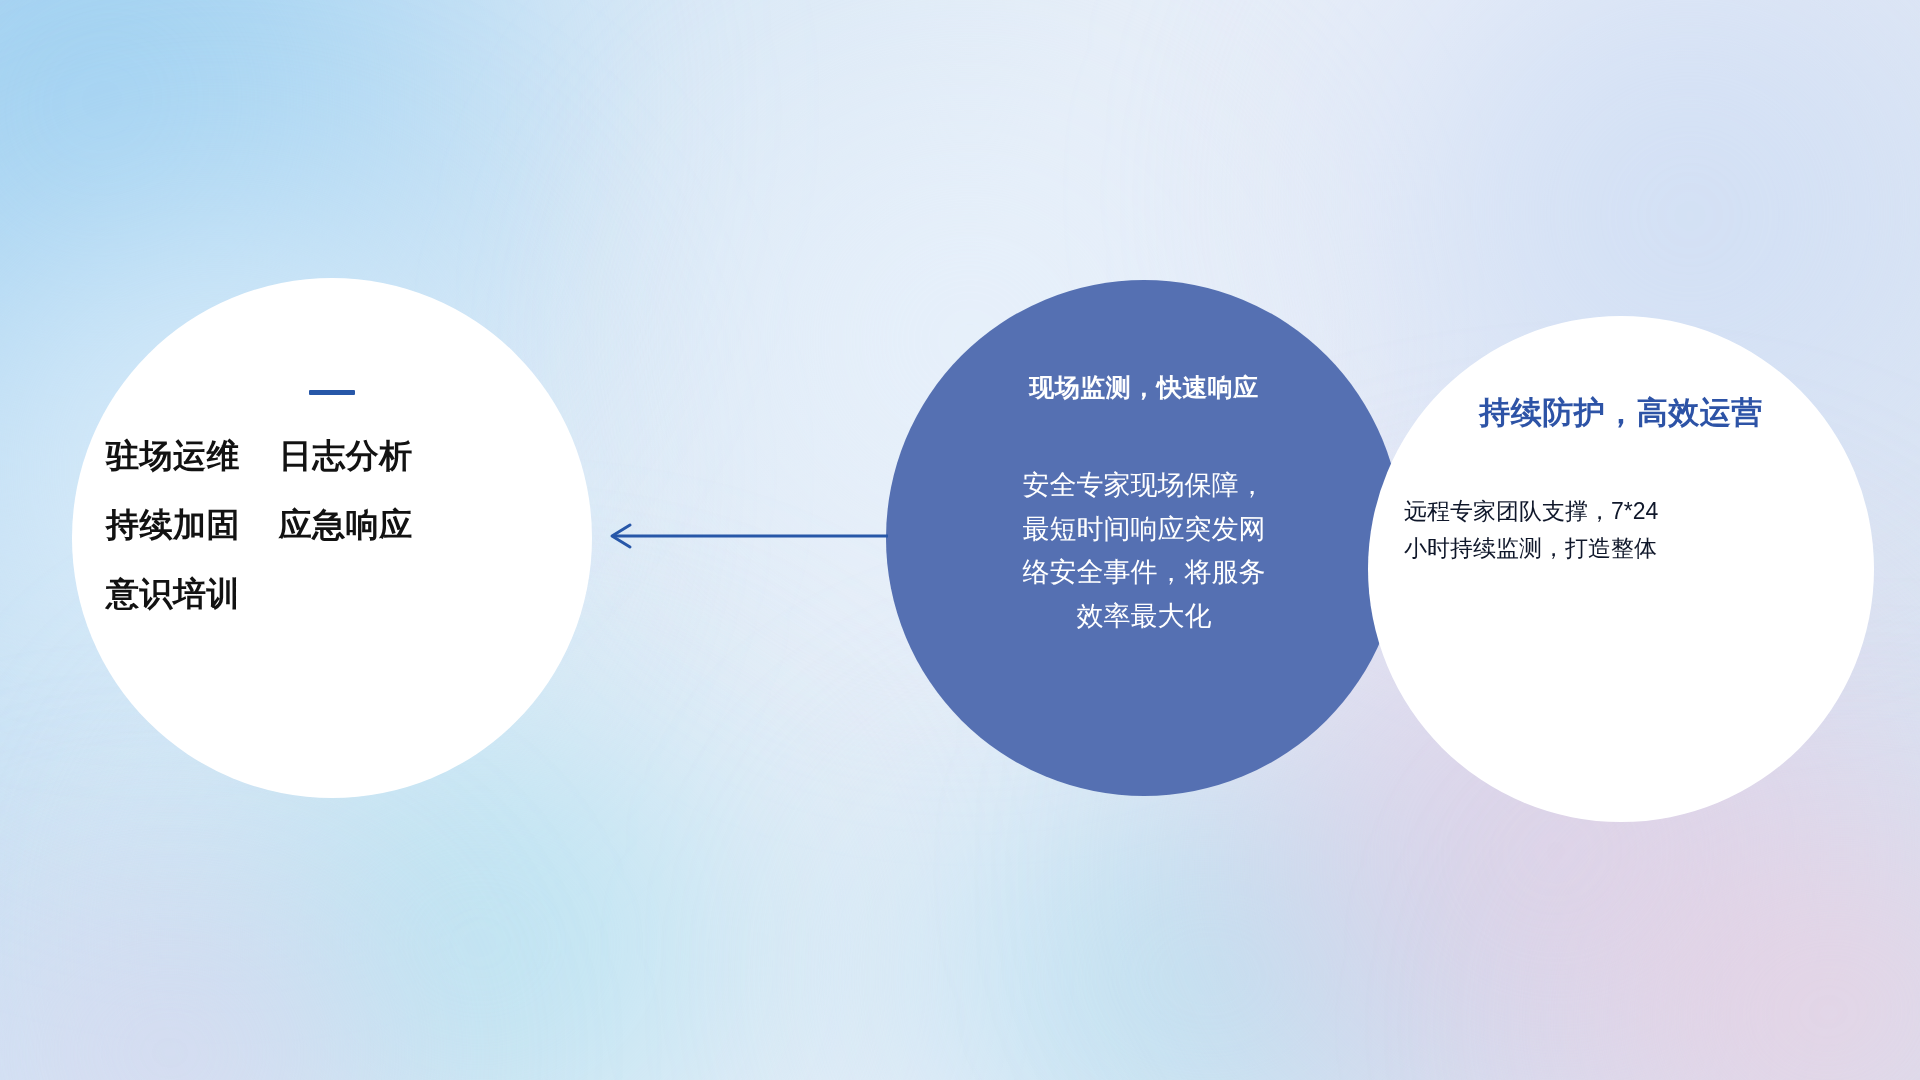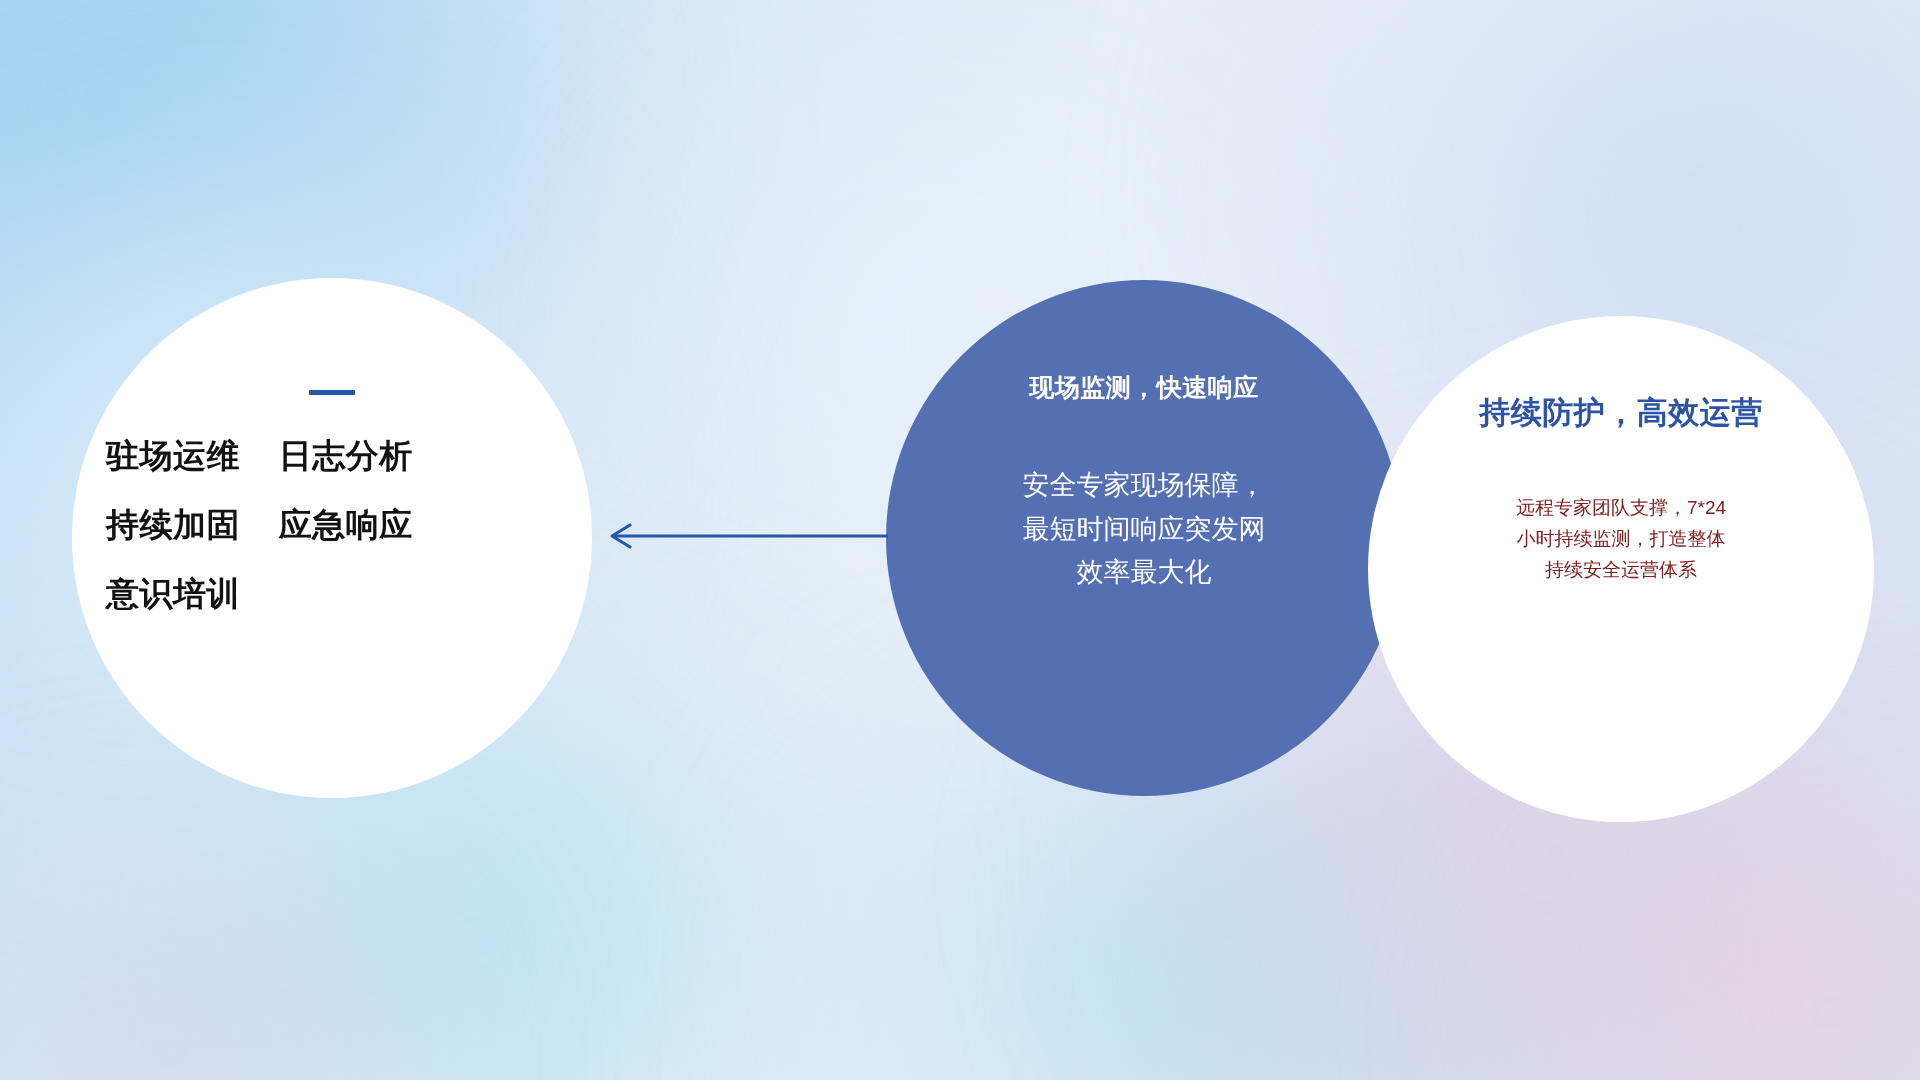--- a/index.html
+++ b/index.html
@@ -179,25 +179,25 @@
   .right-title {
     color: #2d53a6;
     font-weight: bold;
     font-size: 31px;
     line-height: 1.2;
     letter-spacing: 0.5px;
     margin-bottom: 62px;
     white-space: nowrap;
   }
   .right-body {
-    color: #7f1d1d;
-    font-size: 19px;
+    color: #0f172a;
+    font-size: 23px;
     line-height: 1.62;
     font-weight: normal;
-    text-align: center;
+    text-align: left;
   }
 
   
   #flow-arrow {
     position: absolute;
     left: 600px;
     top: 516px;
     width: 290px;
     height: 40px;
     z-index: 6;
@@ -227,32 +227,32 @@
       <div class="left-line">意识培训</div>
     </div>
   </div>
 
   <div id="circle-center" class="circle circle-dark">
     <div class="center-inner">
       <div class="center-title">现场监测，快速响应</div>
       <div class="center-body">
         <div>安全专家现场保障，</div>
         <div>最短时间响应突发网</div>
+        <div>络安全事件，将服务</div>
         <div>效率最大化</div>
       </div>
     </div>
   </div>
 
   <div id="circle-right" class="circle circle-white">
     <div class="right-inner">
       <div class="right-title">持续防护，高效运营</div>
       <div class="right-body">
         <div>远程专家团队支撑，7*24</div>
         <div>小时持续监测，打造整体</div>
-        <div>持续安全运营体系</div>
       </div>
     </div>
   </div>
 
   <svg id="flow-arrow" viewBox="0 0 290 40">
     <line x1="288" y1="20" x2="14" y2="20" stroke="#2757a8" stroke-width="3"></line>
     <polyline points="30,9 12,20 30,31" fill="none" stroke="#2757a8" stroke-width="3" stroke-linecap="round" stroke-linejoin="round"></polyline>
   </svg>
 
 </div>

